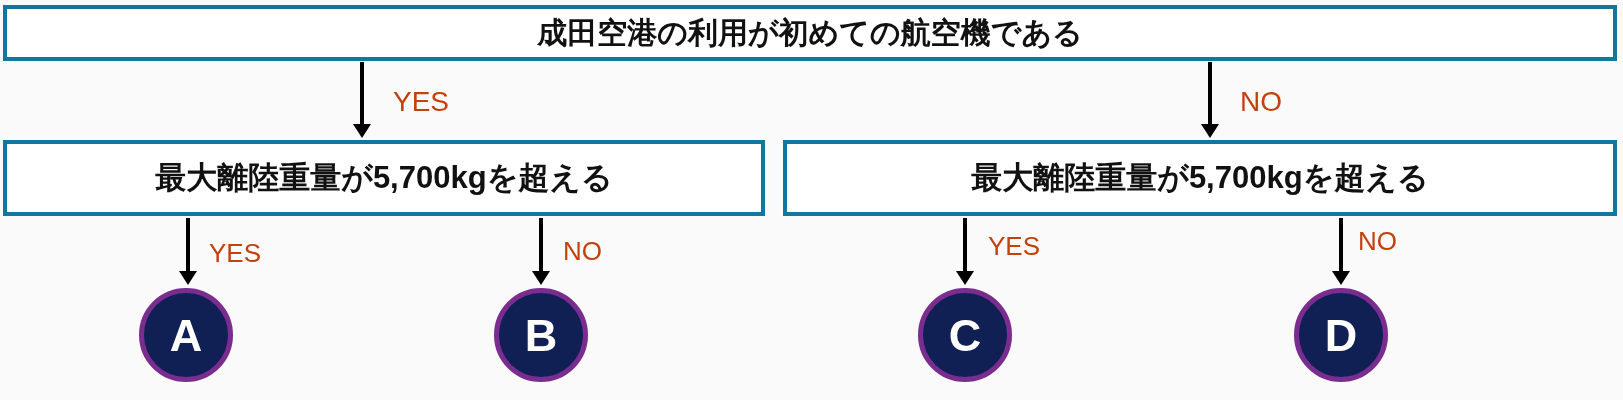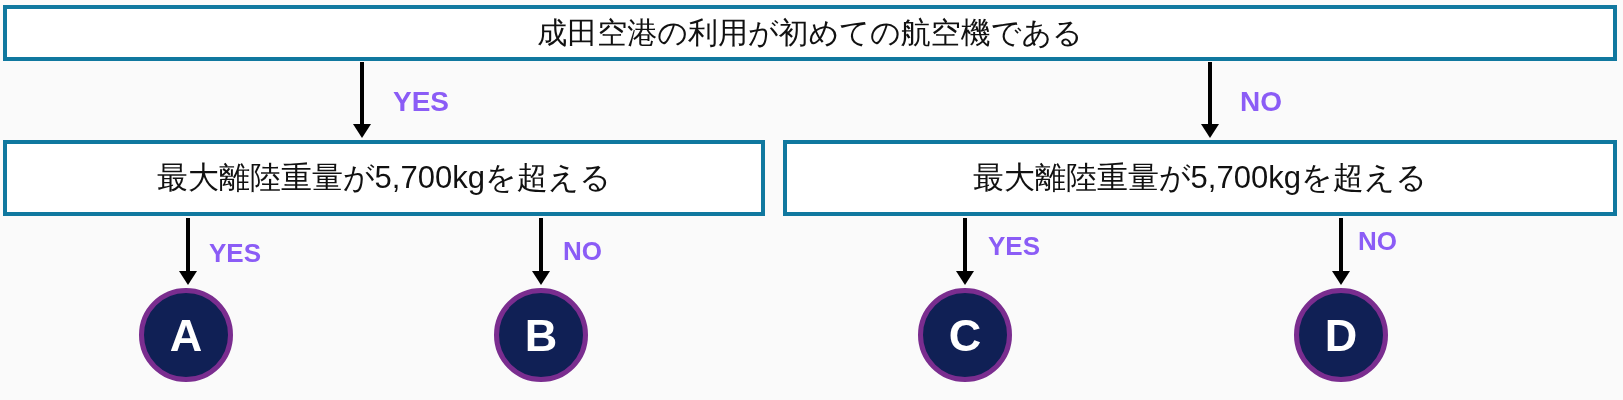--- a/index.html
+++ b/index.html
@@ -15,20 +15,21 @@
   .dbox{
     position:absolute;
     box-sizing:border-box;
     background:#ffffff;
     border:4px solid #10789f;
     display:flex;align-items:center;justify-content:center;
     color:#111111;
     font-size:31px;
     letter-spacing:0px;
     white-space:nowrap;
+    font-weight:bold;
   }
   #box-root{left:3px;top:5px;width:1614px;height:56px;font-size:30px;}
   #box-left{left:3px;top:140px;width:762px;height:76px;}
   #box-right{left:783px;top:140px;width:834px;height:76px;}
 
   
   .arrow{position:absolute;width:4px;background:#000000;}
   .arrow::after{
     content:"";
     position:absolute;
@@ -37,22 +38,22 @@
     width:0;height:0;
     border-left:9px solid transparent;
     border-right:9px solid transparent;
     border-top:14px solid #000000;
   }
 
   
   .blabel{
     position:absolute;
     font-size:26px;
-    font-weight:bold;
-    color:#8b5cf6;
+    font-weight:normal;
+    color:#c2410c;
     white-space:nowrap;
   }
   .blabel.big{font-size:28px;}
 
   
   .circle{
     position:absolute;
     width:94px;height:94px;
     box-sizing:border-box;
     border-radius:50%;

